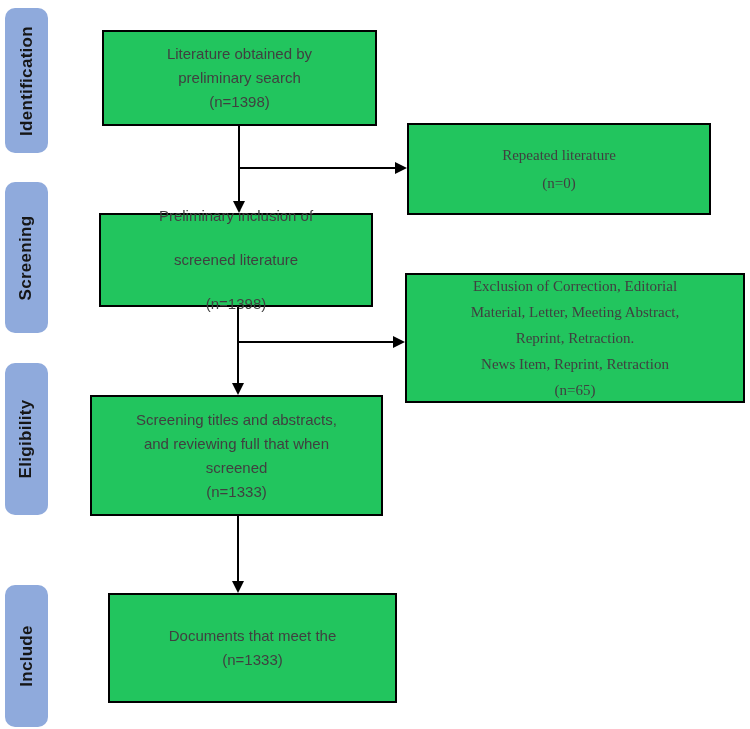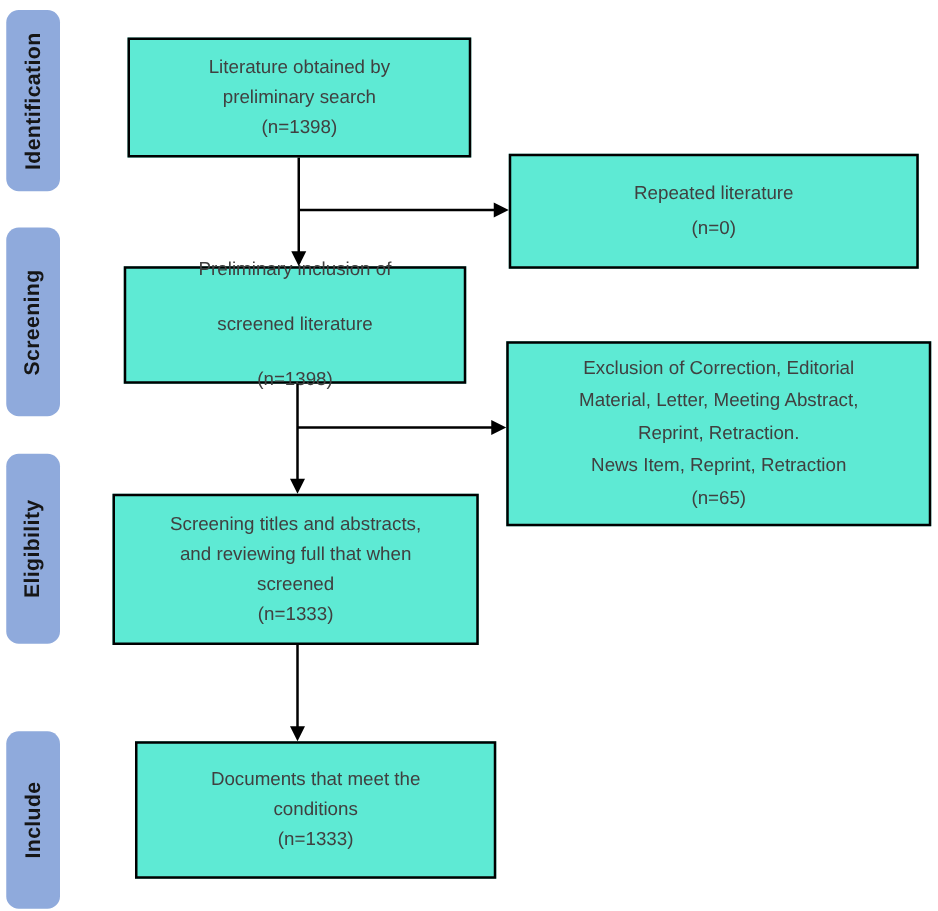--- a/index.html
+++ b/index.html
@@ -32,21 +32,21 @@
     font-size: 17px;
     font-weight: bold;
     color: #161616;
     letter-spacing: 0.3px;
   }
   
   .fbox {
     position: absolute;
     box-sizing: border-box;
     border: 2px solid #000000;
-    background: #5eead4;
+    background: #22c55e;
     display: flex;
     flex-direction: column;
     justify-content: center;
     text-align: center;
     font-size: 15px;
     color: #404040;
     line-height: 24px;
   }
   .fbox.lh26 { line-height: 26px; }
   .fbox.lh28 { line-height: 28px; }
@@ -75,49 +75,48 @@
   <div class="stage" style="top:585px;height:142px;">
     <span class="stage-text">Include</span>
   </div>
 
   <div class="fbox" style="left:102px;top:30px;width:275px;height:96px;">
     <div>Literature obtained by</div>
     <div>preliminary search</div>
     <div>(n=1398)</div>
   </div>
 
-  <div class="fbox lh28" style="left:407px;top:123px;width:328px;height:92px;">
+  <div class="fbox lh28" style="left:407px;top:123px;width:304px;height:92px;font-family:Liberation Serif, serif;">
     <div>Repeated literature</div>
     <div>(n=0)</div>
   </div>
 
   <div class="fbox" style="left:99px;top:213px;width:274px;height:94px;gap:20px;">
     <div>Preliminary inclusion of</div>
     <div>screened literature</div>
     <div>(n=1398)</div>
   </div>
 
-  <div class="fbox lh26" style="left:405px;top:273px;width:340px;height:148px;">
+  <div class="fbox lh26" style="left:405px;top:273px;width:340px;height:130px;font-family:Liberation Serif, serif;">
     <div>Exclusion of Correction, Editorial</div>
     <div>Material, Letter, Meeting Abstract,</div>
     <div>Reprint, Retraction.</div>
     <div>News Item, Reprint, Retraction</div>
     <div>(n=65)</div>
   </div>
 
   <div class="fbox" style="left:90px;top:395px;width:293px;height:121px;">
     <div>Screening titles and abstracts,</div>
     <div>and reviewing full that when</div>
     <div>screened</div>
     <div>(n=1333)</div>
   </div>
 
   <div class="fbox" style="left:96px;top:593px;width:289px;height:110px;margin-left:12px;">
     <div>Documents that meet the</div>
-    <div>conditions</div>
     <div>(n=1333)</div>
   </div>
 
   <svg class="arrows" width="750" height="729" viewBox="0 0 750 729">
 
     <line x1="239" y1="126" x2="239" y2="204" stroke="#000" stroke-width="2"></line>
     <polygon points="233,201 245,201 239,213" fill="#000"></polygon>
 
     <line x1="239" y1="168" x2="398" y2="168" stroke="#000" stroke-width="2"></line>
     <polygon points="395,162 395,174 407,168" fill="#000"></polygon>

